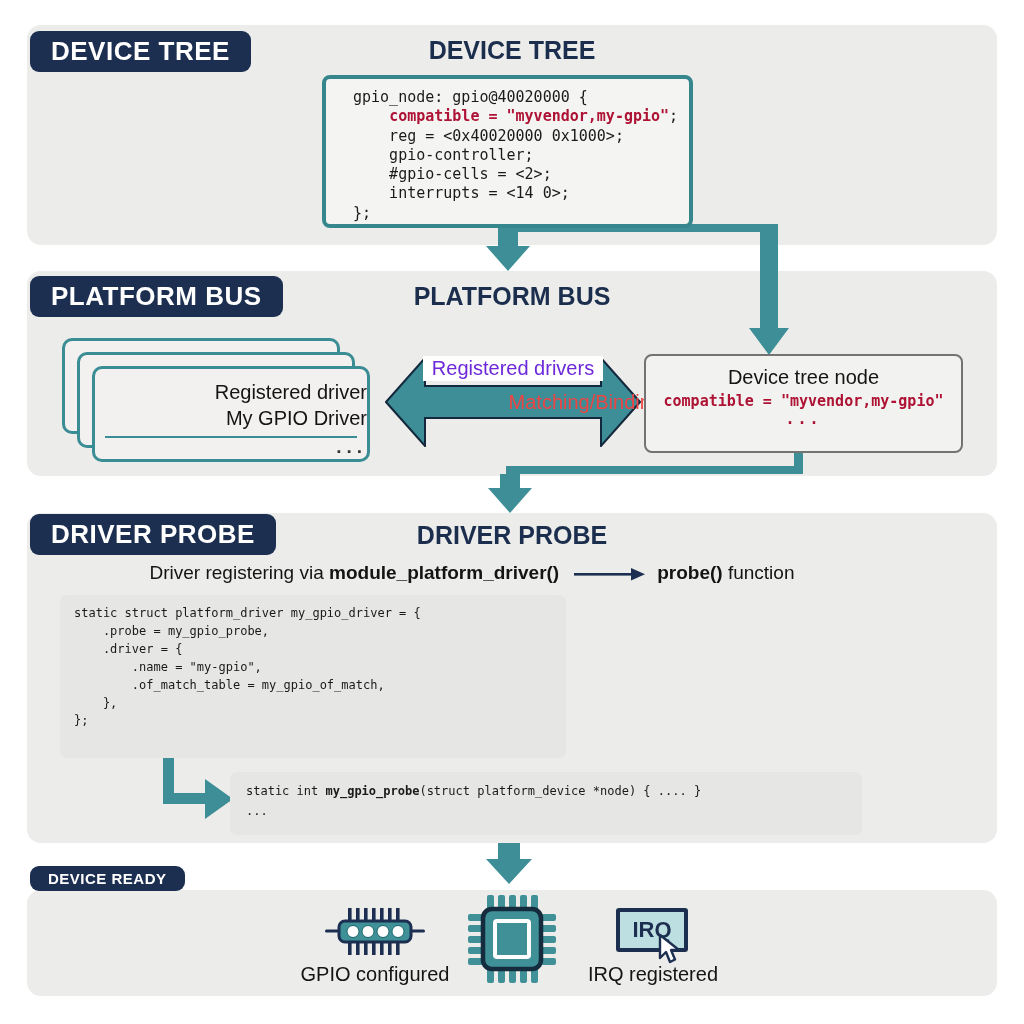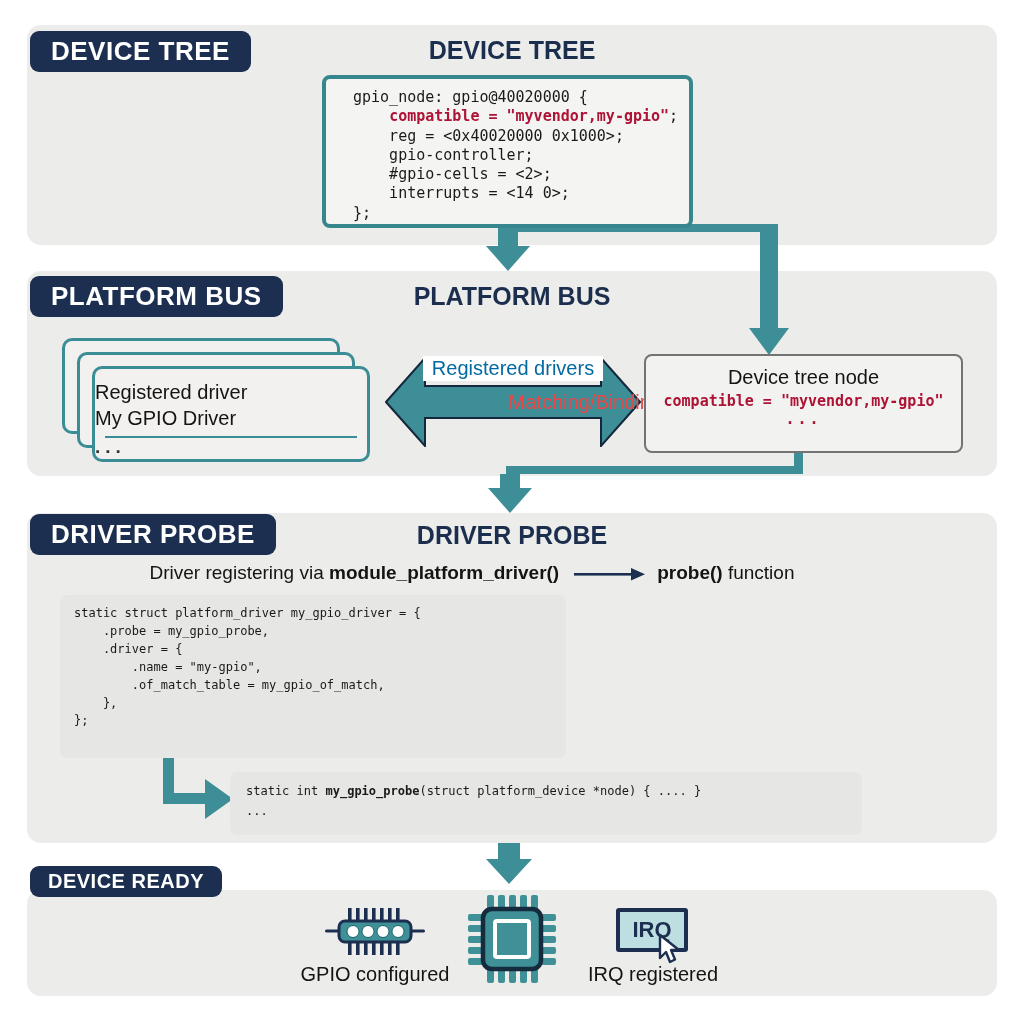--- a/index.html
+++ b/index.html
@@ -10,21 +10,21 @@
   #sec-device-tree{top:25px;height:220px;}
   #sec-platform-bus{top:271px;height:205px;}
   #sec-driver-probe{top:513px;height:330px;}
   #sec-device-ready{top:890px;height:106px;}
 
   .badge{position:absolute;background:#1c2f50;color:#ffffff;font-weight:bold;font-size:26px;
          letter-spacing:.5px;padding:5px 21px;border-radius:9px;z-index:5;}
   #badge-1{left:30px;top:31px;}
   #badge-2{left:30px;top:276px;}
   #badge-3{left:30px;top:514px;}
-  #badge-4{left:30px;top:866px;font-size:20px;padding:4px 18px;}
+  #badge-4{left:30px;top:866px;font-size:15px;padding:4px 18px;}
 
   .sec-title{position:absolute;left:312px;width:400px;text-align:center;color:#1b2e4e;
              font-weight:bold;font-size:25px;z-index:4;}
   #title-1{top:36px;}
   #title-2{top:282px;}
   #title-3{top:521px;}
 
   .mono{font-family:"DejaVu Sans Mono","Liberation Mono",monospace;}
   .red{color:#ae1335;}
   .b{font-weight:bold;}
@@ -49,28 +49,28 @@
   #vertD{left:163px;top:755px;width:11px;height:49px;}
   #horizD{left:163px;top:793px;width:44px;height:11px;}
   #headD{left:205px;top:779px;width:28px;height:40px;}
   #stemE{left:498px;top:843px;width:22px;height:16px;}
   #headE{left:486px;top:859px;width:46px;height:25px;}
 
   .card{position:absolute;width:278px;height:96px;background:#f2f1ef;border:3px solid #3a8d94;
         border-radius:10px;box-sizing:border-box;}
   #card-back{left:62px;top:338px;}
   #card-mid{left:77px;top:352px;}
-  #card-front{left:92px;top:366px;text-align:left;padding-top:10px;font-size:20px;
+  #card-front{left:92px;top:366px;text-align:right;padding-top:10px;font-size:20px;
               line-height:26px;color:#141414;z-index:3;}
   .card-divider{width:252px;height:2px;background:#3a8d94;margin:5px auto 0;}
   .card-dots{font-weight:bold;font-size:19px;letter-spacing:5px;color:#333;line-height:18px;}
 
   #match-arrow-svg{position:absolute;left:385px;top:357px;width:256px;height:90px;z-index:2;}
   #match-top-label{position:absolute;left:385px;top:356px;width:256px;text-align:center;z-index:3;}
-  #match-top-label span{display:inline-block;background:#ffffff;padding:1px 9px;font-size:20px;color:#0369a1;}
+  #match-top-label span{display:inline-block;background:#ffffff;padding:1px 9px;font-size:20px;color:#6d28d9;}
   #match-inner-label{position:absolute;left:406px;top:391px;width:256px;text-align:right;
                      color:#ef4444;font-size:20px;font-weight:500;z-index:3;}
 
   #node-box{position:absolute;left:644px;top:354px;width:319px;height:99px;box-sizing:border-box;
             background:#f2f2f0;border:2px solid #737373;border-radius:8px;text-align:center;
             padding-top:10px;z-index:3;}
   #node-box .node-title{font-size:20px;color:#141414;}
   #node-box .node-red{font-size:15px;margin-top:3px;}
   #node-box .node-dots{font-size:15px;letter-spacing:3px;}
 

